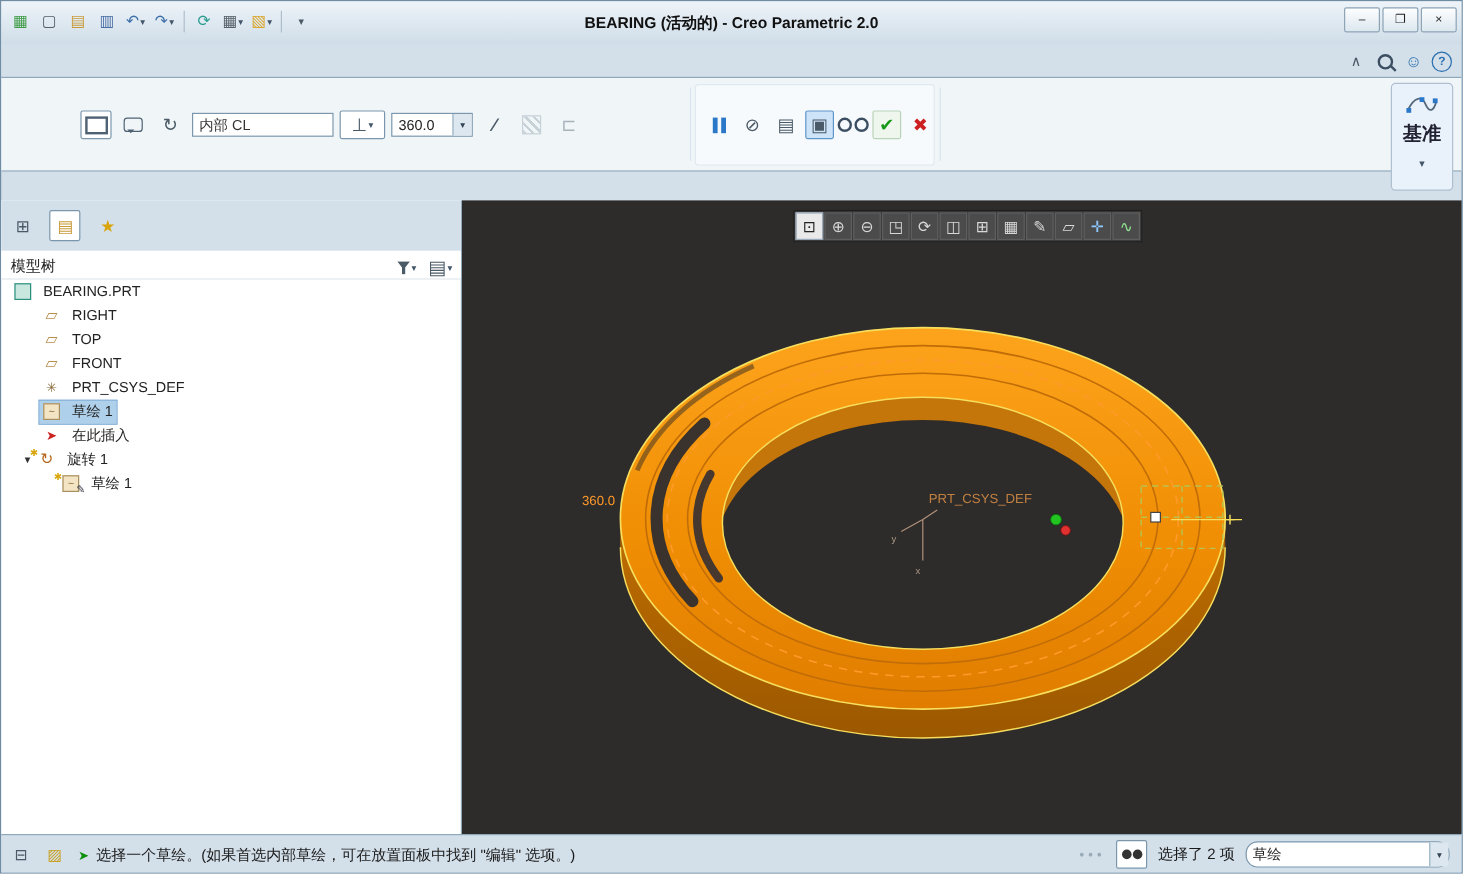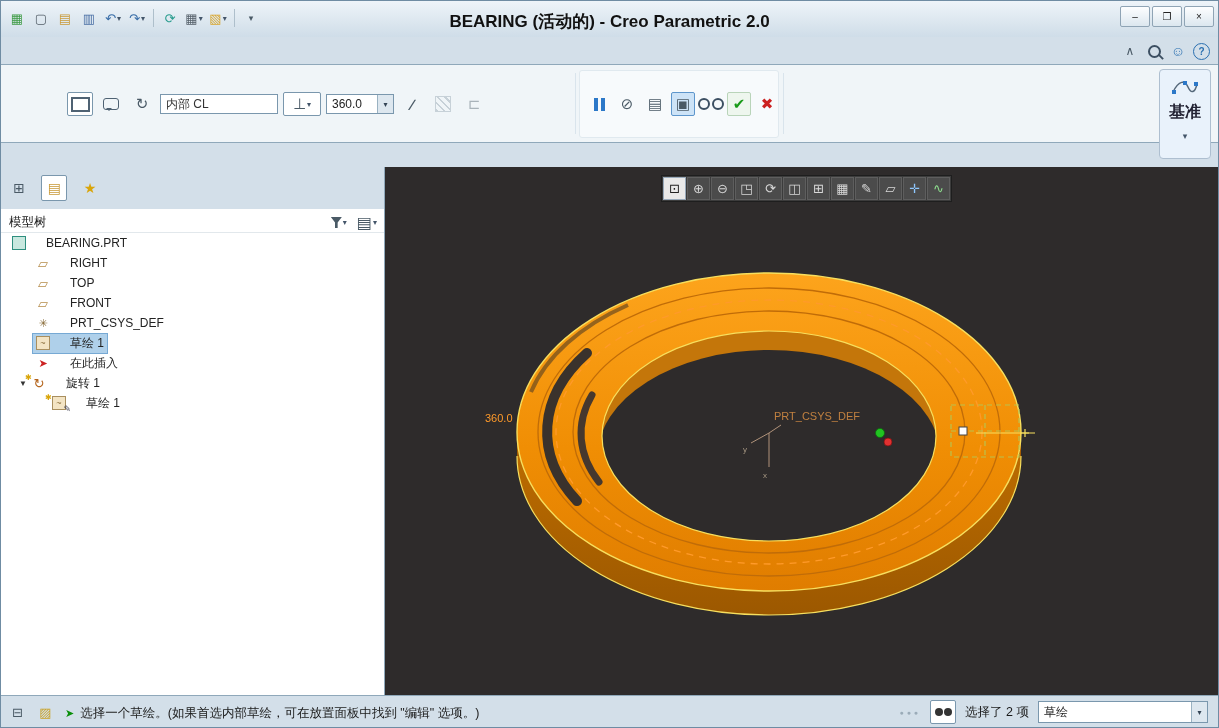--- a/index.html
+++ b/index.html
@@ -2,21 +2,21 @@
 <html><head>
 <meta charset="utf-8">
 <style>
   html,body{margin:0;padding:0;background:#b7c6d2;}
   .app{position:relative;width:1219px;height:728px;background:#d3dfe9;font-family:"Liberation Sans","DejaVu Sans",sans-serif;overflow:hidden;border:1px solid #6f8ca3;box-sizing:border-box;user-select:none;}
   
   .titlebar{position:absolute;left:0;top:0;width:100%;height:36px;background:linear-gradient(#eef4f9,#cfdde8);}
   .qa{position:absolute;left:5px;top:6px;display:flex;align-items:center;gap:2px;}
   .qa .ib{width:22px;height:22px;font-size:13px;}
   .vsep{width:1px;height:18px;background:#aebfcb;margin:0 3px;}
-  .title{position:absolute;left:0;right:0;top:9px;text-align:center;font-size:17px;font-weight:600;color:#111;}
+  .title{position:absolute;left:0;right:0;top:9px;text-align:center;font-size:13px;font-weight:600;color:#111;}
   .wctl{position:absolute;right:4px;top:5px;display:flex;gap:2px;}
   .wbtn{width:28px;height:19px;border:1px solid #8fa4b5;background:linear-gradient(#fdfeff,#dce7ef);display:flex;align-items:center;justify-content:center;font-size:10px;color:#222;border-radius:2px;}
   
   .ib{display:inline-flex;align-items:center;justify-content:center;border:1px solid transparent;border-radius:2px;color:#4a5a66;cursor:default;box-sizing:border-box;}
   .ib.pressed{background:#fff;border-color:#7a97ad;}
   .ib.activeblue{background:#cde3f7;border-color:#5e96cc;}
   .ib.disabled{opacity:.42;}
   .dd{font-size:8px;color:#44566a;margin-left:1px;}
   
   .tabrow{position:absolute;left:0;top:36px;width:100%;height:28px;background:#d3dfe9;border-bottom:1px solid #8fa8ba;box-sizing:border-box;}
@@ -63,21 +63,21 @@
   .main{position:absolute;left:0;top:166px;width:100%;height:528px;}
   .treepanel{position:absolute;left:0;top:0;width:384px;height:528px;background:#fff;border-right:1px solid #8fa8ba;box-sizing:border-box;}
   .tree-toolbar{position:absolute;left:0;top:0;width:100%;height:42px;background:#d3dfe9;}
   .tree-toolbar .ib{width:26px;height:26px;font-size:14px;margin-top:8px;margin-left:5px;}
   .tree-header{position:absolute;left:0;top:42px;width:100%;height:24px;background:#fff;border-bottom:1px solid #e2e8ec;box-sizing:border-box;}
   .tree-header .hlbl{position:absolute;left:8px;top:5px;font-size:12.5px;color:#222;}
   .tree-header .hicons{position:absolute;right:6px;top:3px;display:flex;gap:8px;align-items:center;}
   .funnel{width:11px;height:11px;background:#4a5a66;clip-path:polygon(0 0,100% 0,62% 50%,62% 100%,38% 100%,38% 50%);display:inline-block;}
   .treebody{position:absolute;left:0;top:66px;width:100%;bottom:0;overflow:hidden;}
   .trow{height:20px;display:flex;align-items:center;font-size:12px;color:#222;}
-  .trow .wrap{display:flex;align-items:center;gap:20px;padding:1px 3px;}
+  .trow .wrap{display:flex;align-items:center;gap:10px;padding:1px 3px;}
   .trow .wrap.sel{background:#afd0ea;outline:1px solid #76a9d4;}
   .ticon{width:14px;height:14px;display:inline-flex;align-items:center;justify-content:center;font-size:12px;flex:none;position:relative;}
   .ic-part{width:12px;height:12px;background:#c8e8df;border:1px solid #2e8f7f;}
   .ic-plane{color:#b68d4c;font-size:13px;}
   .ic-csys{color:#8a6d3b;font-size:11px;}
   .ic-sketch{width:12px;height:12px;background:#f3e4c4;border:1px solid #a98f5f;font-size:9px;color:#8a6d3b;display:flex;align-items:center;justify-content:center;}
   .ic-insert{color:#cc2222;font-size:11px;}
   .ic-revolve{color:#b5651d;font-size:13px;}
   .star{position:absolute;left:-7px;top:-3px;font-size:8px;color:#d9a50a;}
   .pencil{position:absolute;right:-5px;bottom:-4px;font-size:9px;color:#445;}
@@ -93,21 +93,21 @@
   .statusbar{position:absolute;left:0;top:694px;width:100%;height:34px;background:#d3dfe9;border-top:1px solid #8fa8ba;box-sizing:border-box;}
   .statusbar .lefticons{position:absolute;left:4px;top:4px;display:flex;gap:3px;}
   .statusbar .lefticons .ib{width:25px;height:25px;font-size:13px;}
   .msg{position:absolute;left:64px;top:9px;display:flex;align-items:center;gap:6px;font-size:12.5px;color:#1a1a1a;}
   .prompt{color:#0a8f0a;font-size:11px;}
   .rightcluster{position:absolute;right:10px;top:4px;display:flex;align-items:center;gap:9px;}
   .dots{font-size:7px;color:#9aabb8;letter-spacing:3px;}
   .binoc{display:inline-flex;gap:1px;}
   .binoc i{width:8px;height:8px;background:#333;border-radius:50%;display:block;}
   .count{font-size:12.5px;color:#1a1a1a;}
-  .filtercombo{width:170px;height:22px;}
+  .filtercombo{width:170px;height:22px;border-radius:10px;}
 </style>
 </head>
 <body>
 
 <div class="app">
 
   <div class="titlebar">
     <div class="qa">
       <span class="ib" style="color:#3e9b45">▦</span>
       <span class="ib" style="color:#55606a">▢</span>

